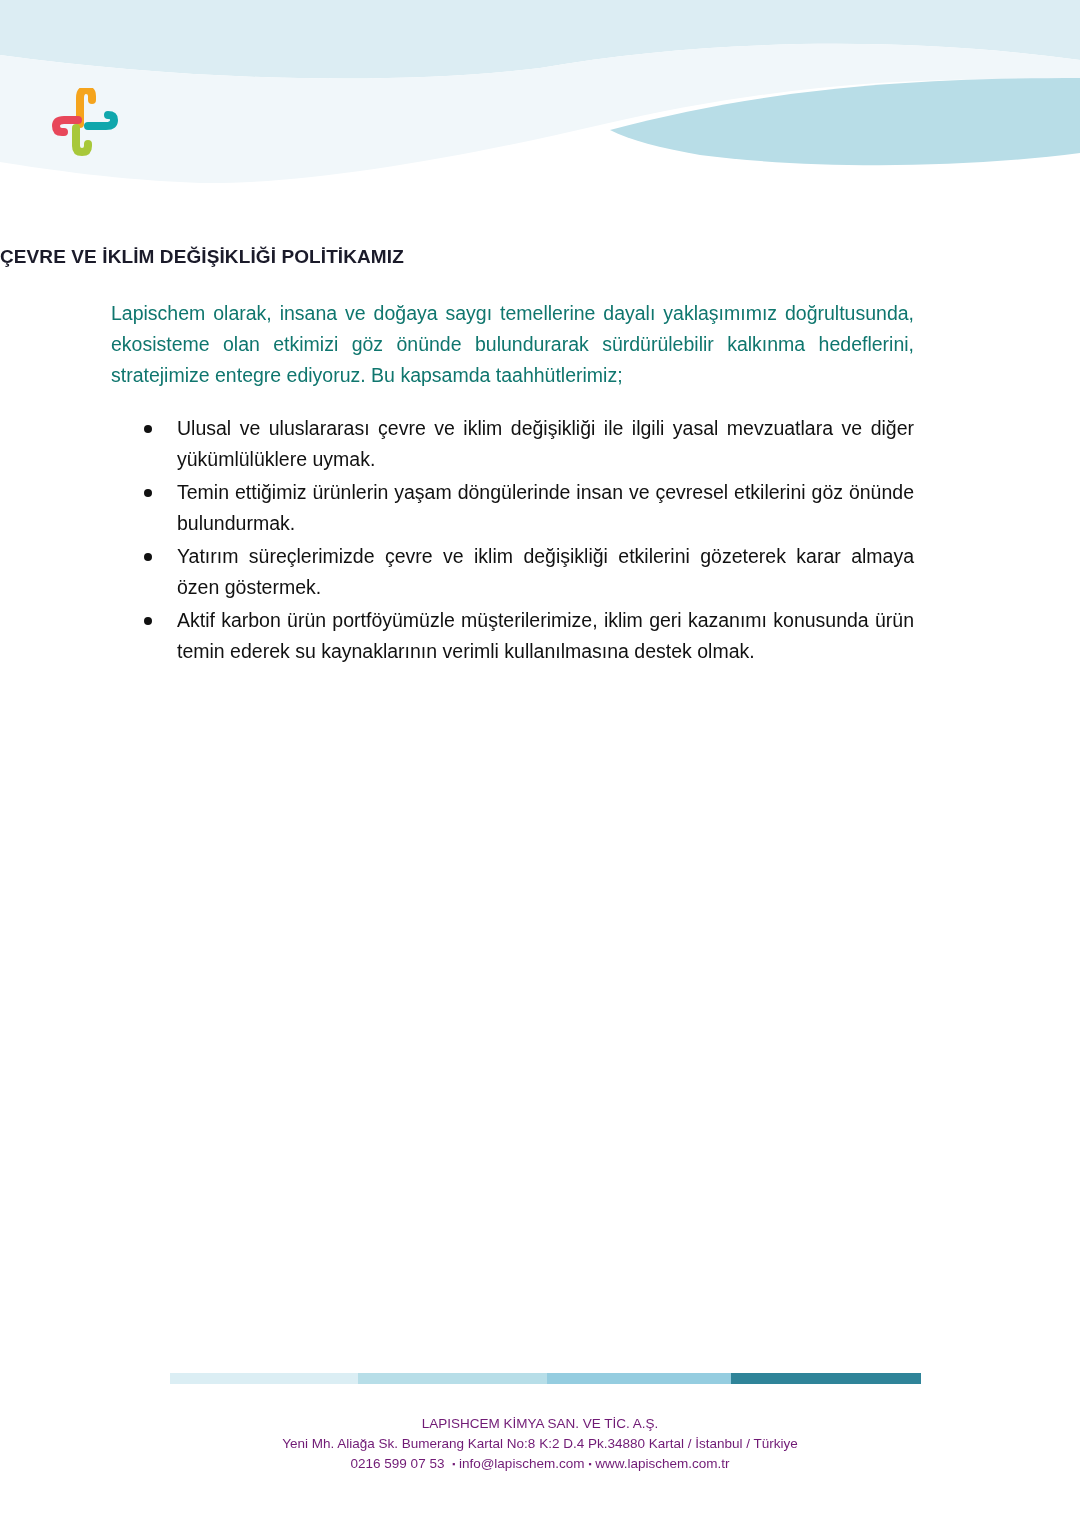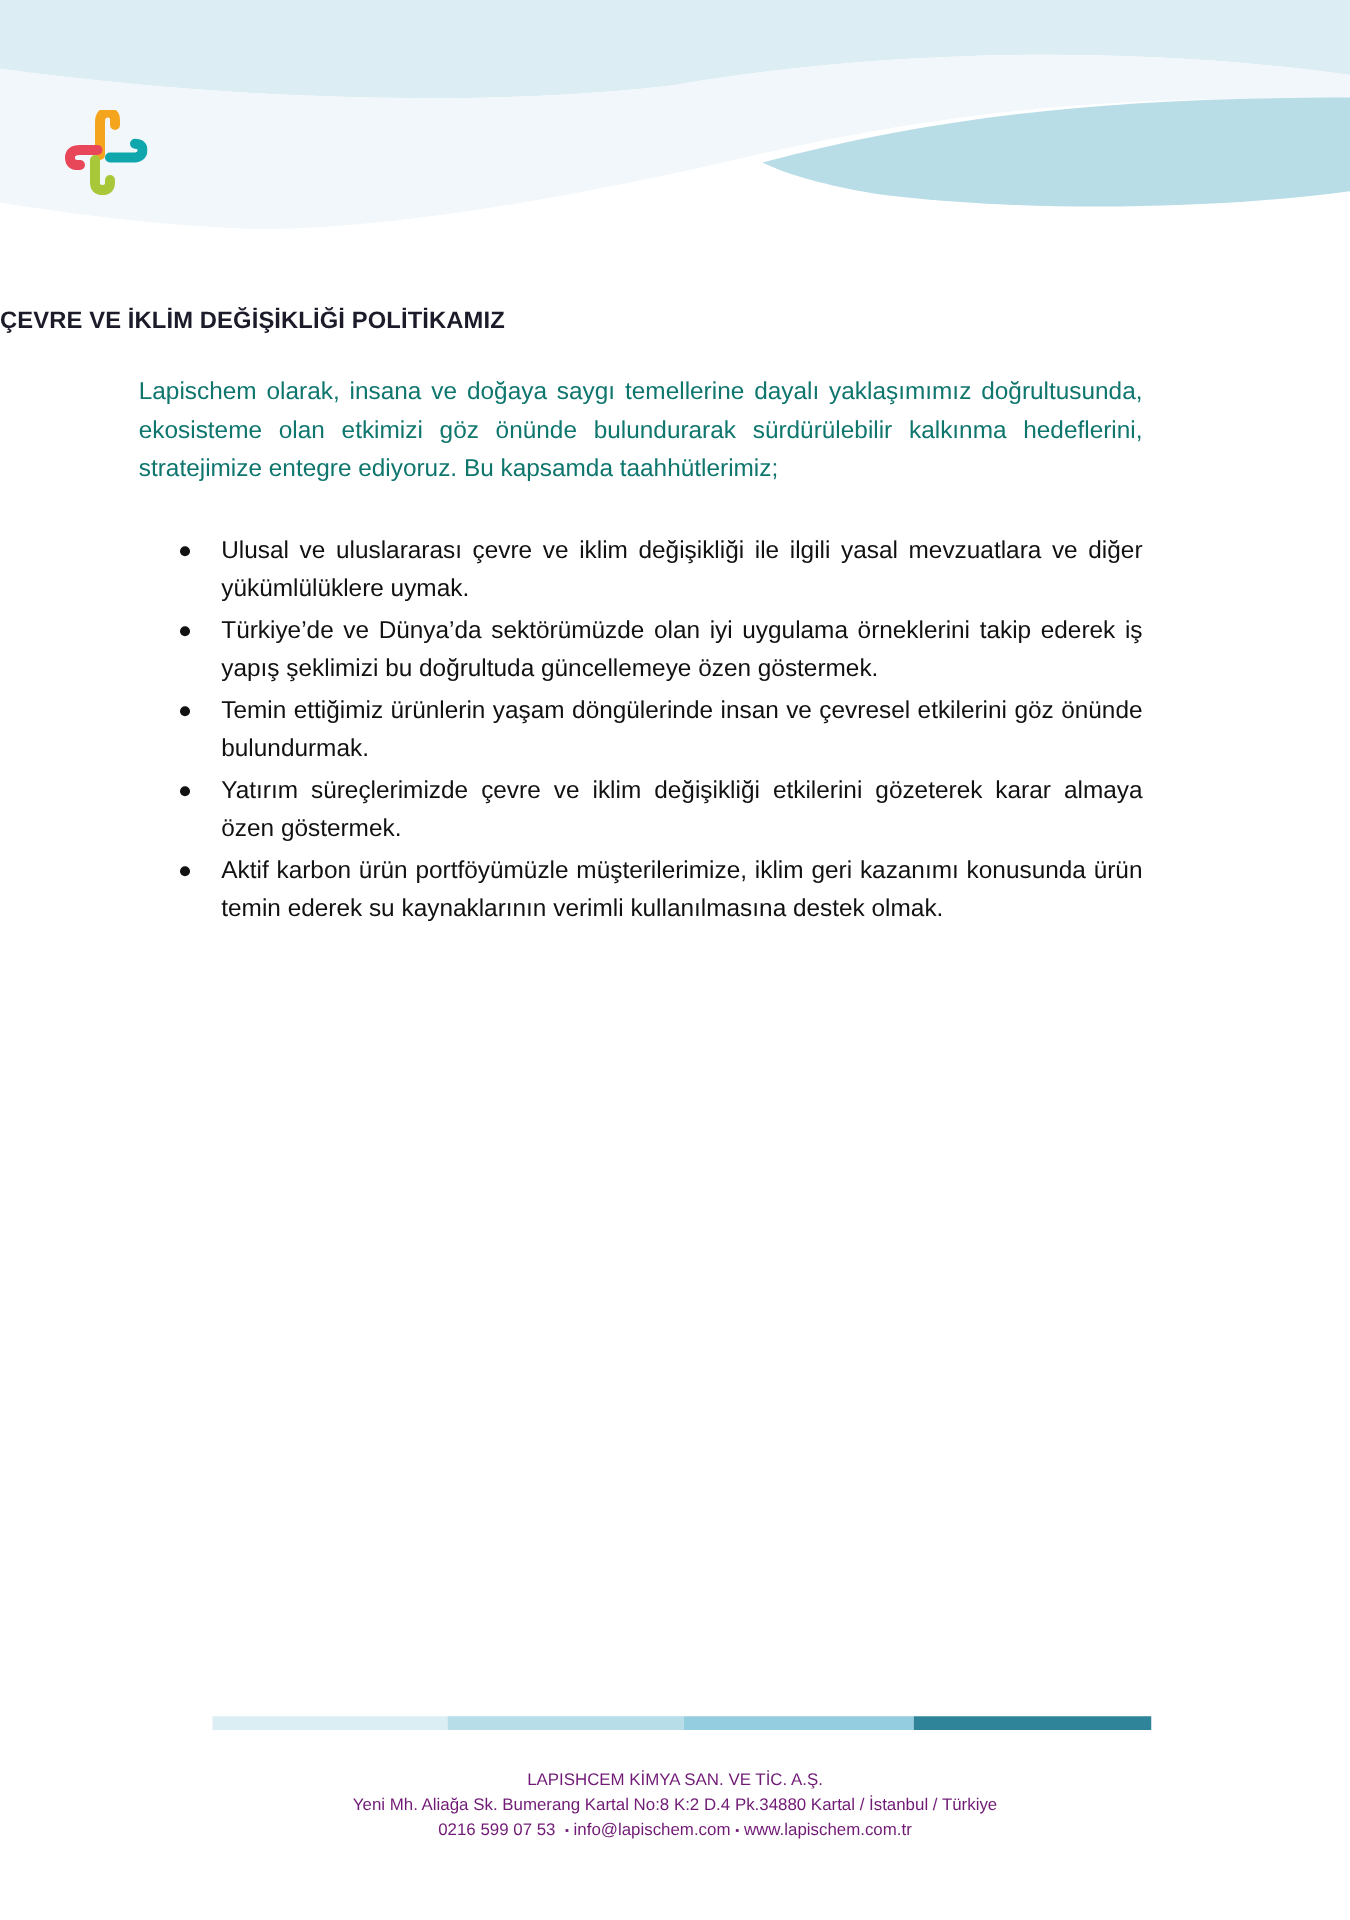--- a/index.html
+++ b/index.html
@@ -4,21 +4,21 @@
 <style>
   html, body { margin:0; padding:0; }
   body { width:1080px; height:1536px; position:relative; background:#ffffff; overflow:hidden;
          font-family:"Liberation Sans", sans-serif; color:#111; }
   .header-waves { position:absolute; left:0; top:0; width:1080px; height:200px; }
   .logo { position:absolute; left:52px; top:88px; display:flex; align-items:center; }
   .logo-mark { width:66px; height:68px; }
   .logo-text { margin-left:6px; font-family:"DejaVu Sans", sans-serif; font-size:35px; color:#6b6b6e; letter-spacing:0.5px; font-weight:normal; }
   .title { position:absolute; left:0; width:1080px; top:246px; text-align:left; font-weight:bold; font-size:19px; color:#1b1b2a; letter-spacing:0.1px; }
   .intro { position:absolute; left:111px; width:803px; top:298px; font-size:19.5px; line-height:31px; text-align:justify; color:#0f766e; }
-  .list { position:absolute; left:140px; width:774px; top:425px; margin:0; padding:0; list-style:none; }
+  .list { position:absolute; left:140px; width:774px; top:413px; margin:0; padding:0; list-style:none; }
   .list li { position:relative; padding-left:37px; font-size:19.5px; line-height:31px; text-align:justify; margin-bottom:2px; }
   .list li .bullet { position:absolute; left:4px; top:12px; width:8px; height:8px; border-radius:50%; background:#111; }
   .footer-bar { position:absolute; left:170px; top:1373px; width:751px; height:11px; display:flex; }
   .footer-bar div { height:100%; }
   .footer-text { position:absolute; left:0; width:1080px; top:1414px; text-align:center; font-size:13.5px; line-height:20px; color:#701a75; }
 </style>
 </head>
 <body>
 
 <svg class="header-waves" viewBox="0 0 1080 200" preserveAspectRatio="none">
@@ -36,21 +36,20 @@
     <path d="M24 40 V58 Q24 64 30 64 Q36 64 36 58 V56" fill="none" stroke="#a8c83a" stroke-width="8" stroke-linecap="round"></path>
   </svg>
 </div>
 
 <div class="title">ÇEVRE VE İKLİM DEĞİŞİKLİĞİ POLİTİKAMIZ</div>
 
 <p class="intro" style="margin:0;">Lapischem olarak, insana ve doğaya saygı temellerine dayalı yaklaşımımız doğrultusunda, ekosisteme olan etkimizi göz önünde bulundurarak sürdürülebilir kalkınma hedeflerini, stratejimize entegre ediyoruz.  Bu kapsamda taahhütlerimiz;</p>
 
 <ul class="list">
   <li><span class="bullet"></span><span>Ulusal ve uluslararası çevre ve iklim değişikliği ile ilgili yasal mevzuatlara ve diğer yükümlülüklere uymak.</span></li>
-  <li><span class="bullet"></span><span>Türkiye’de ve Dünya’da sektörümüzde olan iyi uygulama örneklerini takip ederek iş yapış şeklimizi bu doğrultuda güncellemeye özen göstermek.</span></li>
   <li><span class="bullet"></span><span>Temin ettiğimiz ürünlerin yaşam döngülerinde insan ve çevresel etkilerini göz önünde bulundurmak.</span></li>
   <li><span class="bullet"></span><span>Yatırım süreçlerimizde çevre ve iklim değişikliği etkilerini gözeterek karar almaya özen göstermek.</span></li>
   <li><span class="bullet"></span><span>Aktif karbon ürün portföyümüzle müşterilerimize, iklim geri kazanımı konusunda ürün temin ederek su kaynaklarının verimli kullanılmasına destek olmak.</span></li>
 </ul>
 
 <div class="footer-bar">
   <div style="width:188px;background:#dbeef4;"></div>
   <div style="width:189px;background:#b7dee8;"></div>
   <div style="width:184px;background:#95cde0;"></div>
   <div style="width:190px;background:#2f8499;"></div>

